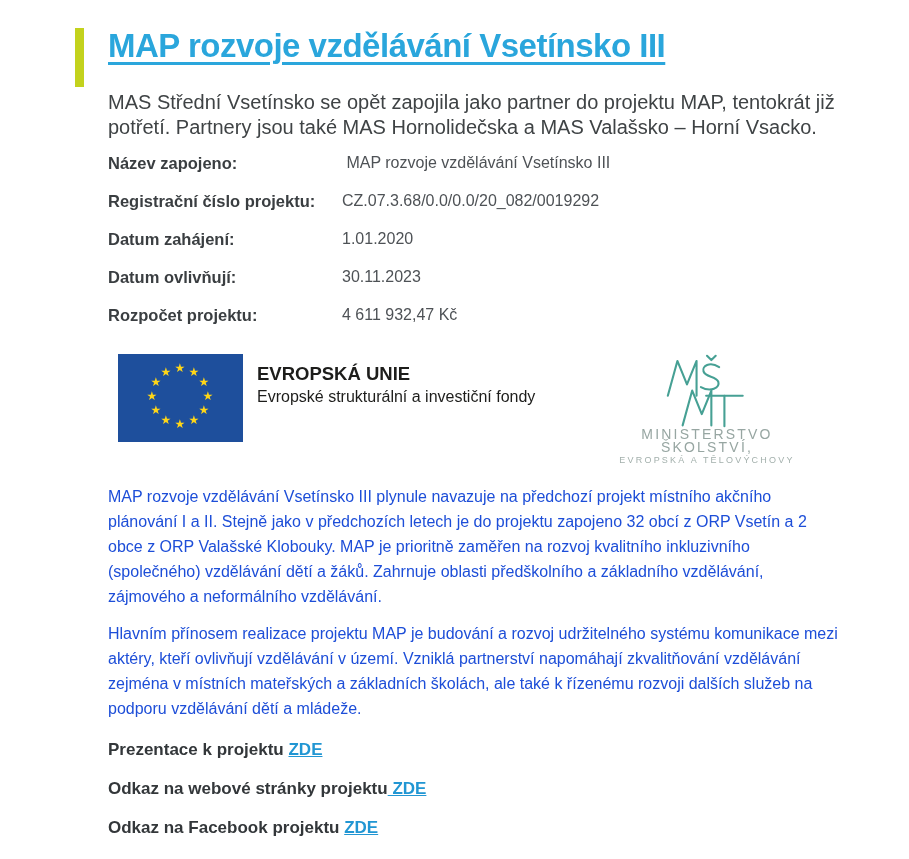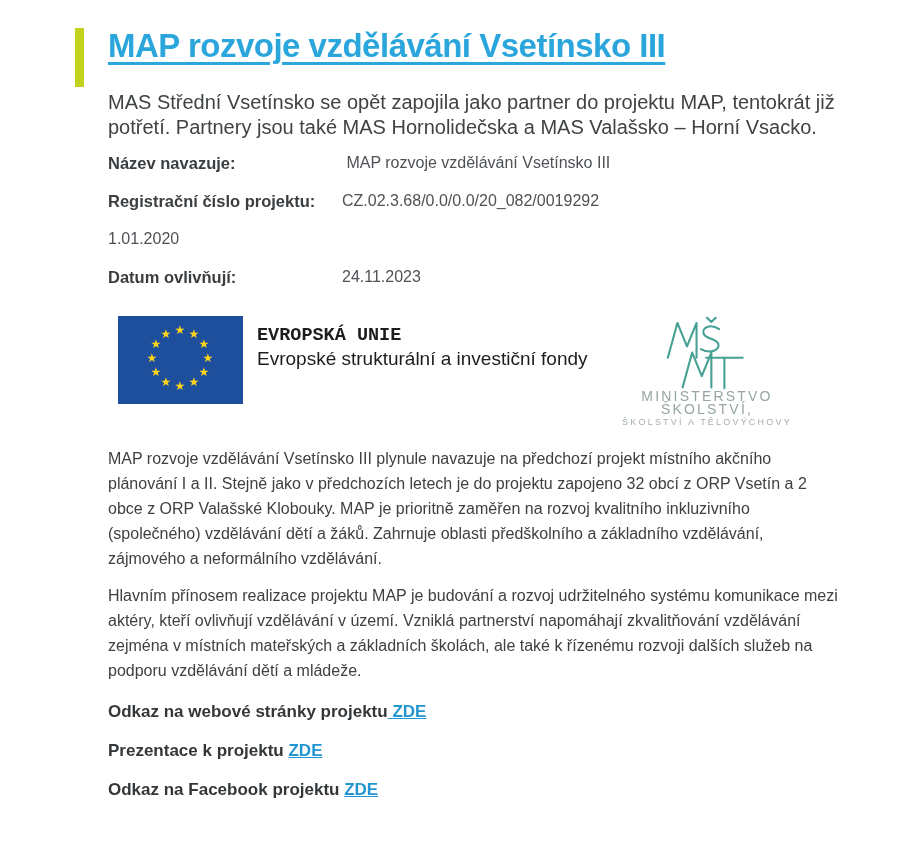--- a/index.html
+++ b/index.html
@@ -37,30 +37,30 @@
   .eu-logo { display:flex; align-items:flex-start; margin-left:10px; }
   .eu-flag { position:relative; width:125px; height:88px; background:#1e4f9c; flex:none; }
   .st { position:absolute; width:14px; height:14px; font-size:12px; line-height:14px;
         color:#ffd617; text-align:center; }
   .st::before { content:"★"; }
   .s1{left:55px;top:7px;} .s2{left:69px;top:11px;} .s3{left:79px;top:21px;}
   .s4{left:83px;top:35px;} .s5{left:79px;top:49px;} .s6{left:69px;top:59px;}
   .s7{left:55px;top:63px;} .s8{left:41px;top:59px;} .s9{left:31px;top:49px;}
   .s10{left:27px;top:35px;} .s11{left:31px;top:21px;} .s12{left:41px;top:11px;}
   .eu-text { margin-left:14px; margin-top:8px; color:#1d1d1b; }
-  .eu-l1 { font-weight:700; font-size:18.5px; line-height:24px;font-family:Liberation Mono, monospace; }
-  .eu-l2, .eu-l3 { font-size:19px; line-height:22px; }
+  .eu-l1 { font-weight:700; font-size:18.5px; line-height:24px; }
+  .eu-l2, .eu-l3 { font-size:16px; line-height:22px; }
 
   .msmt { margin-left:auto; margin-right:26px; width:214px; text-align:center; color:#46a094; }
   .msmt svg { display:block; margin:0 auto; }
   .msmt-l1 { font-size:14px; letter-spacing:2.2px; color:#97a6a2; line-height:13px; }
   .msmt-l2 { font-size:9px;   letter-spacing:2.2px; color:#a3b0ac; line-height:12px; }
 
   
-  .body-p { font-size:16px; line-height:25px; color:#404040; }
+  .body-p { font-size:16px; line-height:25px; color:#1d4ed8; }
   .p1 { margin-top:18px; }
   .p2 { margin-top:12px; }
 
   
   .link-row { margin-top:19px; font-size:17px; font-weight:700; color:#33373a; line-height:20px; }
   .link-row:first-of-type { margin-top:18px; }
   .link-row a { color:#2196d3; text-decoration:underline; white-space:pre; cursor:pointer; }
 </style>
 </head>
 <body>
@@ -70,33 +70,38 @@
 
     <div class="title-row">
       <span class="accent-bar"></span>
       <h1><a>MAP rozvoje vzdělávání Vsetínsko III</a></h1>
     </div>
 
     <p class="intro">MAS Střední Vsetínsko se opět zapojila jako partner do projektu MAP, tentokrát již potřetí. Partnery jsou také MAS Hornolidečska a MAS Valašsko – Horní Vsacko.</p>
 
     <div class="details">
       <div class="drow">
-        <span class="dlabel">Název navazuje:</span>
+        <span class="dlabel">Název zapojeno:</span>
         <span class="dvalue"> MAP rozvoje vzdělávání Vsetínsko III</span>
       </div>
       <div class="drow">
         <span class="dlabel">Registrační číslo projektu:</span>
-        <span class="dvalue">CZ.02.3.68/0.0/0.0/20_082/0019292</span>
+        <span class="dvalue">CZ.07.3.68/0.0/0.0/20_082/0019292</span>
       </div>
       <div class="drow">
+        <span class="dlabel">Datum zahájení:</span>
         <span class="dvalue">1.01.2020</span>
       </div>
       <div class="drow">
         <span class="dlabel">Datum ovlivňují:</span>
-        <span class="dvalue">24.11.2023</span>
+        <span class="dvalue">30.11.2023</span>
+      </div>
+      <div class="drow">
+        <span class="dlabel">Rozpočet projektu:</span>
+        <span class="dvalue">4 611 932,47 Kč</span>
       </div>
     </div>
 
     <div class="logos">
       <div class="eu-logo">
         <div class="eu-flag">
           <span class="st s1"></span>
           <span class="st s2"></span>
           <span class="st s3"></span>
           <span class="st s4"></span>
@@ -118,25 +123,25 @@
       <div class="msmt">
         <svg width="104" height="74" viewBox="0 0 110 85" fill="none" stroke="#46a094" stroke-width="2.4" stroke-linecap="round" stroke-linejoin="round">
           <path d="M10 48 L21 8 L32 35 L43 8 L43 48"></path>
           <path d="M55 2 L60 7 L65 2"></path>
           <path d="M69 15 C58 8 49 14 51 20 C53 27 66 25 68 32 C70 39 59 44 48 38"></path>
           <path d="M27 82 L38 42 L49 69 L60 42 L60 82"></path>
           <path d="M54 48 L96 48"></path>
           <path d="M75 48 L75 83"></path>
         </svg>
         <div class="msmt-l1">MINISTERSTVO ŠKOLSTVÍ,</div>
-        <div class="msmt-l2">ŠKOLSTVÍ A TĚLOVÝCHOVY</div>
+        <div class="msmt-l2">EVROPSKÁ A TĚLOVÝCHOVY</div>
       </div>
     </div>
 
     <p class="body-p p1">MAP rozvoje vzdělávání Vsetínsko III plynule navazuje na předchozí projekt místního akčního plánování I a II. Stejně jako v předchozích letech je do projektu zapojeno 32 obcí z ORP Vsetín a 2 obce z ORP Valašské Klobouky. MAP je prioritně zaměřen na rozvoj kvalitního inkluzivního (společného) vzdělávání dětí a žáků. Zahrnuje oblasti předškolního a základního vzdělávání, zájmového a neformálního vzdělávání.</p>
     <p class="body-p p2">Hlavním přínosem realizace projektu MAP je budování a rozvoj udržitelného systému komunikace mezi aktéry, kteří ovlivňují vzdělávání v území. Vzniklá partnerství napomáhají zkvalitňování vzdělávání zejména v místních mateřských a základních školách, ale také k řízenému rozvoji dalších služeb na podporu vzdělávání dětí a mládeže.</p>
 
+    <p class="link-row"><span>Prezentace k projektu </span><a>ZDE</a></p>
     <p class="link-row"><span>Odkaz na webové stránky projektu</span><a> ZDE</a></p>
-    <p class="link-row"><span>Prezentace k projektu </span><a>ZDE</a></p>
     <p class="link-row"><span>Odkaz na Facebook projektu </span><a>ZDE</a></p>
 
   </div>
 </div>
 
 </body></html>

